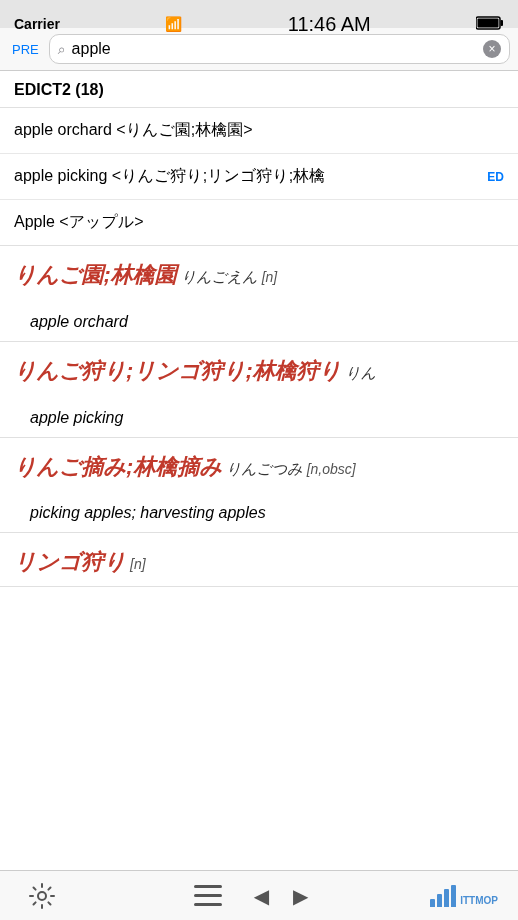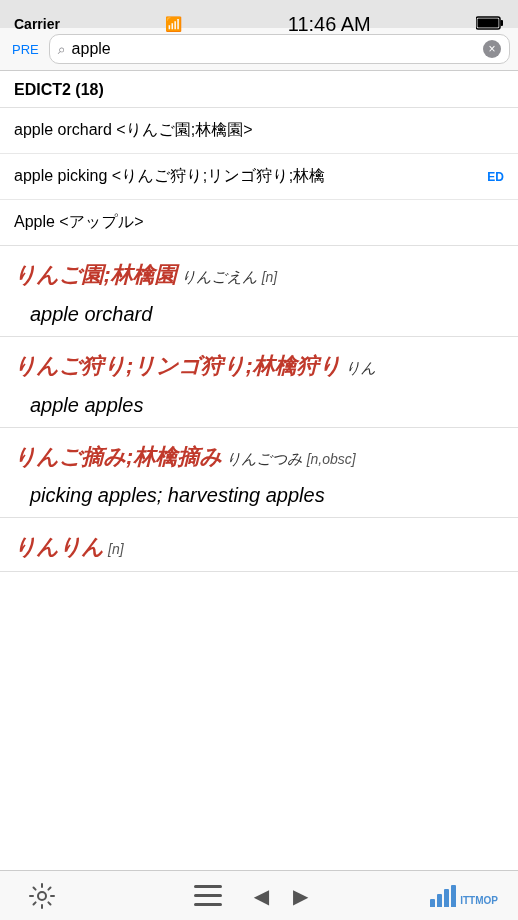--- a/index.html
+++ b/index.html
@@ -140,23 +140,23 @@
       gap: 4px;
       margin-bottom: 4px;
     }
     .entry-desc {
       font-size: 14px;
       color: #333;
       line-height: 1.5;
       margin-top: 2px;
     }
     .entry-meaning {
-      font-size: 20px;
+      font-size: 16px;
       color: #000;
-      margin-top: 12px;
+      margin-top: 22px;
       padding-left: 16px;
     }
 
     
     .bottom-nav {
       position: fixed;
       bottom: 0;
       width: 518px;
       height: 50px;
       background: #f8f8f8;
@@ -240,35 +240,35 @@
       <span class="entry-tags">[n]</span>
     </div>
     <div class="entry-meaning">apple orchard</div>
   </div>
 
   <div class="entry">
     <div class="entry-header">
       <span class="entry-kanji">りんご狩り;リンゴ狩り;林檎狩り</span>
       <span class="entry-reading"> りん</span>
     </div>
-    <div class="entry-meaning">apple apples</div>
+    <div class="entry-meaning">apple picking</div>
   </div>
 
   <div class="entry">
     <div class="entry-header">
       <span class="entry-kanji">りんご摘み;林檎摘み</span>
       <span class="entry-reading"> りんごつみ </span>
       <span class="entry-tags">[n,obsc]</span>
     </div>
     <div class="entry-meaning">picking apples; harvesting apples</div>
   </div>
 
   <div class="entry" style="padding-bottom:4px;">
     <div class="entry-header">
-      <span class="entry-kanji">りんりん</span>
+      <span class="entry-kanji">リンゴ狩り</span>
       <span class="entry-tags"> [n]</span>
     </div>
   </div>
 </div>
 
 <div class="bottom-nav">
   <div class="nav-icon">
     <svg width="28" height="28" viewBox="0 0 28 28" fill="none">
       <circle cx="14" cy="14" r="4" stroke="#555" stroke-width="2"></circle>
       <path d="M14 2v3M14 23v3M2 14h3M23 14h3M5.5 5.5l2.1 2.1M20.4 20.4l2.1 2.1M5.5 22.5l2.1-2.1M20.4 7.6l2.1-2.1" stroke="#555" stroke-width="2" stroke-linecap="round"></path>

